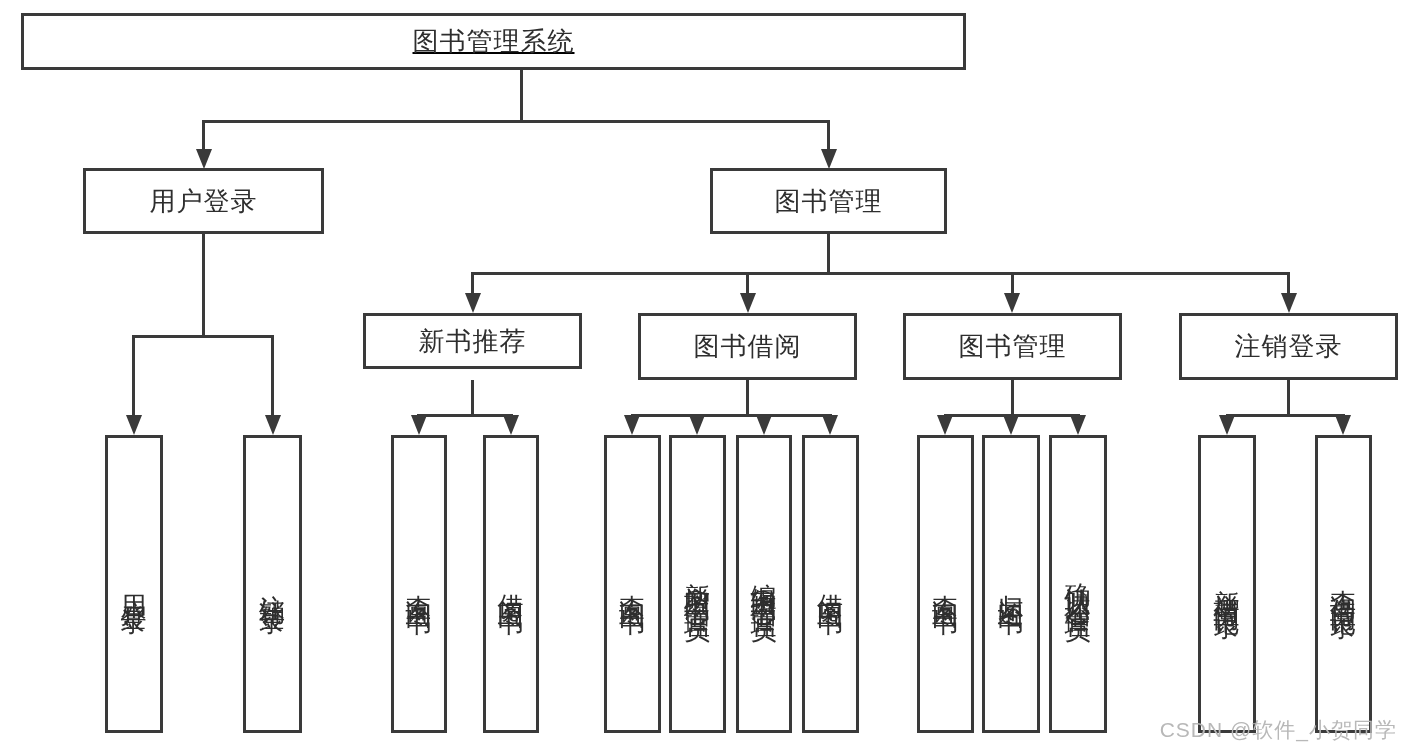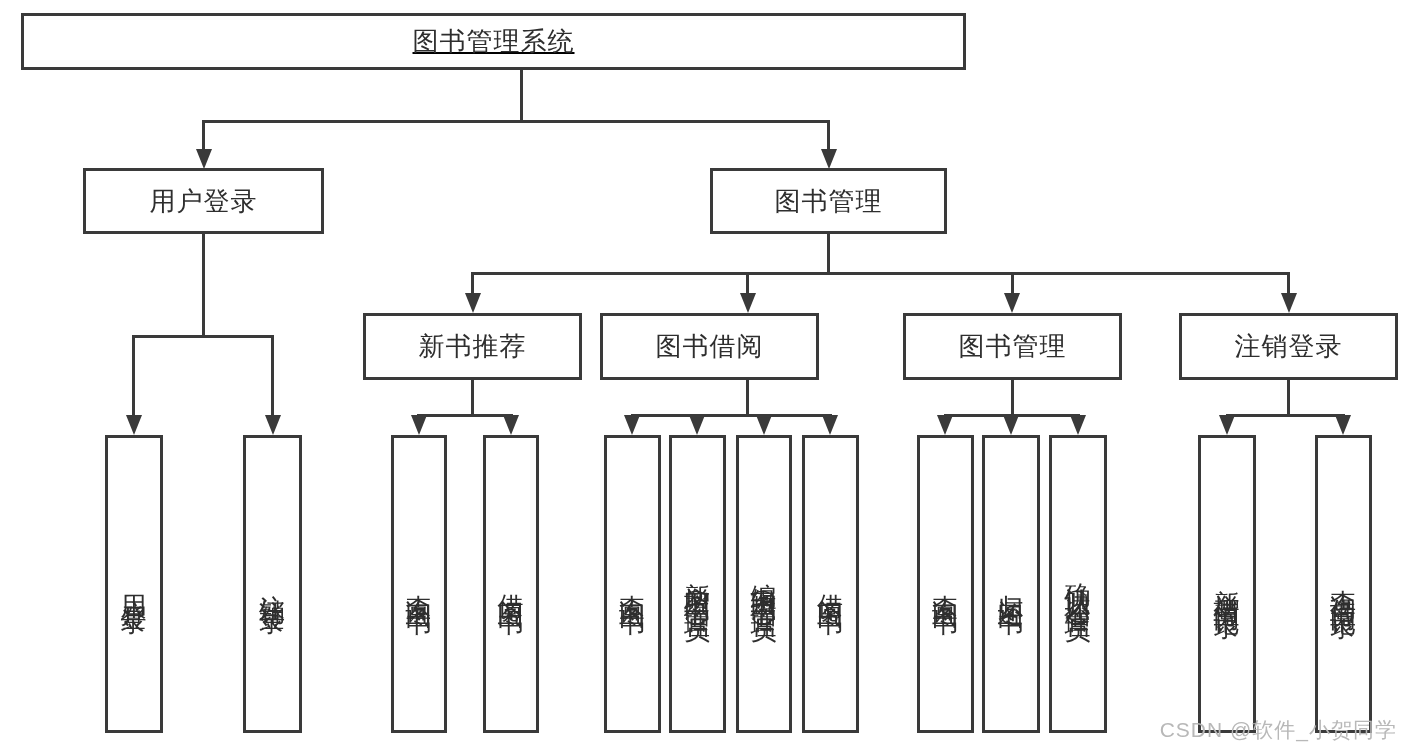--- a/index.html
+++ b/index.html
@@ -105,24 +105,24 @@
   <div class="hline" style="left:471px; top:272px; width:819px;"></div>
   <div class="vline" style="left:471px; top:272px; height:24px;"></div>
   <div class="arrow" style="left:465px; top:293px;"></div>
   <div class="vline" style="left:746px; top:272px; height:24px;"></div>
   <div class="arrow" style="left:740px; top:293px;"></div>
   <div class="vline" style="left:1011px; top:272px; height:24px;"></div>
   <div class="arrow" style="left:1004px; top:293px;"></div>
   <div class="vline" style="left:1287px; top:272px; height:24px;"></div>
   <div class="arrow" style="left:1281px; top:293px;"></div>
 
-  <div class="node" style="left:363px; top:313px; width:219px; height:67px;">
+  <div class="node" style="left:363px; top:313px; width:219px; height:56px;">
     <span class="h-label">新书推荐</span>
   </div>
-  <div class="node" style="left:600px; top:313px; width:219px; height:67px;justify-content:center;">
+  <div class="node" style="left:638px; top:313px; width:219px; height:67px;justify-content:center;">
     <span class="h-label">图书借阅</span>
   </div>
   <div class="node" style="left:903px; top:313px; width:219px; height:67px;">
     <span class="h-label">图书管理</span>
   </div>
   <div class="node" style="left:1179px; top:313px; width:219px; height:67px;">
     <span class="h-label">注销登录</span>
   </div>
 
   <div class="vline" style="left:471px; top:380px; height:34px;"></div>

